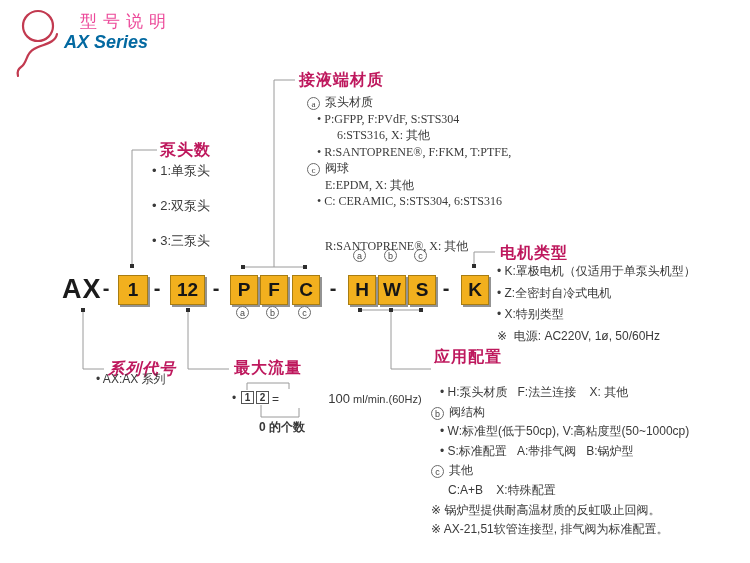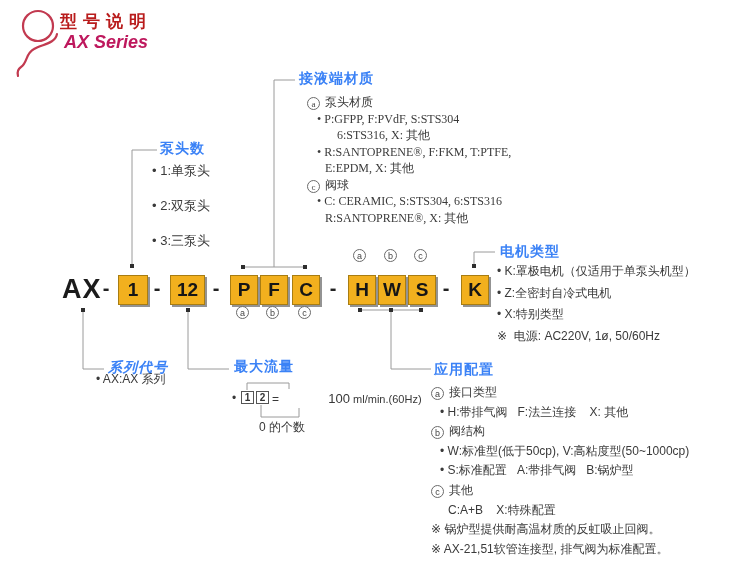--- a/index.html
+++ b/index.html
@@ -3,48 +3,48 @@
 <meta charset="utf-8">
 <style>
   html,body{margin:0;padding:0;background:#ffffff;}
   .canvas{
     position:relative;width:750px;height:563px;background:#ffffff;overflow:hidden;
     font-family:"Liberation Sans","DejaVu Sans",sans-serif;color:#383838;
   }
   svg.lines{position:absolute;left:0;top:0;}
   .ln{stroke:#9a9a9a;stroke-width:1;fill:none;}
   .logo-stroke{stroke:#c23a50;stroke-width:2.2;fill:none;stroke-linecap:round;}
-  .hdr-title{position:absolute;left:60px;top:10px;font-size:17px;font-weight:bold;color:#b91c1c;letter-spacing:6px;}
-  .hdr-series{position:absolute;left:64px;top:32px;font-size:18px;font-style:italic;font-weight:bold;color:#be185d;}
+  .hdr-title{position:absolute;left:80px;top:10px;font-size:17px;font-weight:normal;color:#ec4899;letter-spacing:6px;}
+  .hdr-series{position:absolute;left:64px;top:32px;font-size:18px;font-style:italic;font-weight:bold;color:#0369a1;}
   .ax{position:absolute;left:62px;top:274px;font-size:27px;font-weight:800;color:#1b1b1b;letter-spacing:1px;}
   .code-box{position:absolute;top:275px;height:28px;line-height:28px;background:#f2b01e;border:1px solid #a87d12;
     box-shadow:2px 2px 0 rgba(75,75,75,.6);text-align:center;font-size:19px;font-weight:800;color:#161616;}
   .dash{position:absolute;top:277px;width:12px;text-align:center;font-size:20px;font-weight:bold;color:#222;}
   .circ{display:inline-block;width:13px;height:13px;line-height:13px;border:1px solid #6b6b6b;border-radius:50%;
     font-size:9px;text-align:center;color:#444;background:#fff;box-sizing:border-box;}
   .circ.abs{position:absolute;}
-  .blk-title{position:absolute;font-size:14px;font-weight:bold;color:#3b82f6;letter-spacing:1px;white-space:pre;}
+  .blk-title{position:absolute;font-size:16px;font-weight:bold;color:#be185d;letter-spacing:1px;white-space:pre;}
   .row{font-size:12px;color:#3a3a3a;white-space:pre;}
   .row .circ{margin-right:5px;vertical-align:-1px;}
   .pump-items{position:absolute;left:152px;top:162px;}
   .pump-items .row{font-size:13px;margin-bottom:17px;}
   .wetted{position:absolute;left:297px;top:94px;width:230px;}
   .wetted .row{line-height:16.5px;font-family:Liberation Serif, serif;}
   .wetted .ind{margin-left:20px;}
   .wetted .sub{margin-left:10px;}
   .motor{position:absolute;left:497px;top:261px;width:250px;}
   .motor .row{line-height:21.5px;}
   .series-item{position:absolute;left:96px;top:371px;}
   .flow-bullet{position:absolute;left:232px;top:391px;font-size:12px;}
   .sq{position:absolute;top:391px;width:13px;height:13px;line-height:12px;border:1px solid #555;
     font-size:10px;font-weight:bold;text-align:center;color:#333;box-sizing:border-box;background:#fff;}
   .flow-eq{position:absolute;left:272px;top:391px;font-size:12px;white-space:pre;}
   .flow-eq .val{font-size:13px;margin-left:46px;}
   .flow-eq .unit{font-size:11px;}
-  .zero-label{position:absolute;left:259px;top:419px;font-size:12px;white-space:pre;}
+  .zero-label{position:absolute;left:259px;top:419px;font-size:12px;white-space:pre;font-weight:bold;}
   .app{position:absolute;left:431px;top:383px;width:310px;}
   .app .row{line-height:19.6px;}
   .app .ind{margin-left:9px;}
   .app .ind2{margin-left:17px;}
 </style>
 </head>
 <body>
 
 <div class="canvas">
 
@@ -115,48 +115,47 @@
     <div class="row">• 2:双泵头</div>
     <div class="row">• 3:三泵头</div>
   </div>
 
   <div class="blk-title" style="left:299px;top:70px;">接液端材质</div>
   <div class="wetted">
     <div class="row sub"><span class="circ">a</span><span>泵头材质</span></div>
     <div class="row ind">• P:GFPP, F:PVdF, S:STS304</div>
     <div class="row ind" style="margin-left:40px;">6:STS316, X: 其他</div>
     <div class="row ind">• R:SANTOPRENE®, F:FKM, T:PTFE,</div>
+    <div class="row sub"><span class="circ">c</span><span>阀球</span></div>
     <div class="row ind" style="margin-left:28px;">E:EPDM, X: 其他</div>
-    <div class="row sub"><span class="circ">c</span><span>阀球</span></div>
     <div class="row ind">• C: CERAMIC, S:STS304, 6:STS316</div>
-    <div class="row ind" style="margin-left:28px;">R:SANTOPRENE®, X: 其他</div>
+    <div class="row ind" style="margin-left:28px;margin-top:28px;">R:SANTOPRENE®, X: 其他</div>
   </div>
 
   <div class="blk-title" style="left:500px;top:243px;">电机类型</div>
   <div class="motor">
     <div class="row">• K:罩极电机（仅适用于单泵头机型）</div>
     <div class="row">• Z:全密封自冷式电机</div>
     <div class="row">• X:特别类型</div>
     <div class="row">※  电源: AC220V, 1ø, 50/60Hz</div>
   </div>
 
   <div class="blk-title" style="left:108px;top:359px;font-style:italic;">系列代号</div>
   <div class="series-item row">• AX:AX 系列</div>
 
   <div class="blk-title" style="left:234px;top:358px;">最大流量</div>
   <div class="flow-bullet">•</div>
   <span class="sq" style="left:241px;">1</span>
   <span class="sq" style="left:256px;">2</span>
   <div class="flow-eq"><span>= </span><span class="val">100</span><span class="unit"> ml/min.(60Hz)</span></div>
   <div class="zero-label">0 的个数</div>
 
-  <div class="blk-title" style="left:434px;top:361px;">应用配置</div>
+  <div class="blk-title" style="left:434px;top:347px;">应用配置</div>
   <div class="app">
-    <div class="row"><span class="circ">a</span><span>接口类型</span></div>
-    <div class="row ind">• H:带排气阀   F:法兰连接    X: 其他</div>
+    <div class="row ind">• H:泵头材质   F:法兰连接    X: 其他</div>
     <div class="row"><span class="circ">b</span><span>阀结构</span></div>
     <div class="row ind">• W:标准型(低于50cp), V:高粘度型(50~1000cp)</div>
     <div class="row ind">• S:标准配置   A:带排气阀   B:锅炉型</div>
     <div class="row"><span class="circ">c</span><span>其他</span></div>
     <div class="row ind2">C:A+B    X:特殊配置</div>
     <div class="row">※ 锅炉型提供耐高温材质的反虹吸止回阀。</div>
     <div class="row">※ AX-21,51软管连接型, 排气阀为标准配置。</div>
   </div>
 
 </div>

